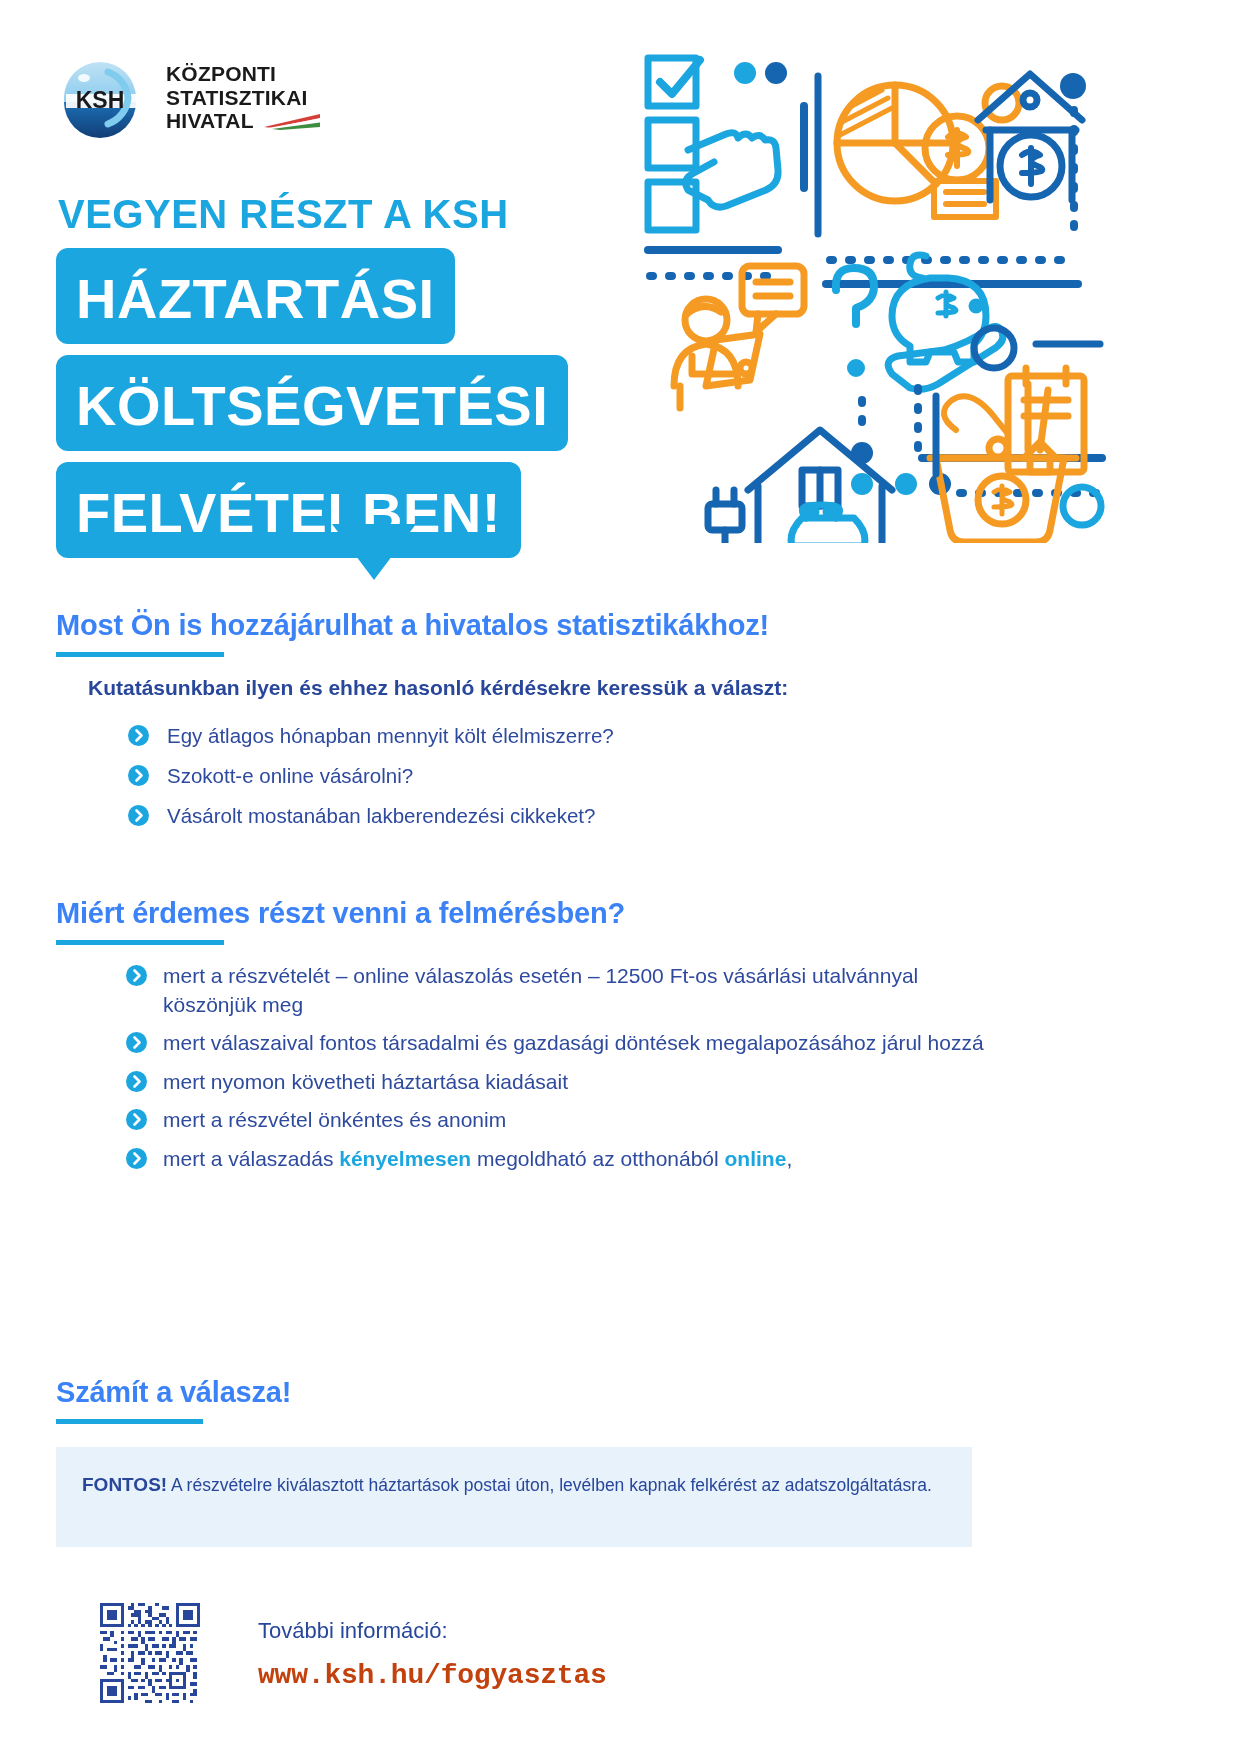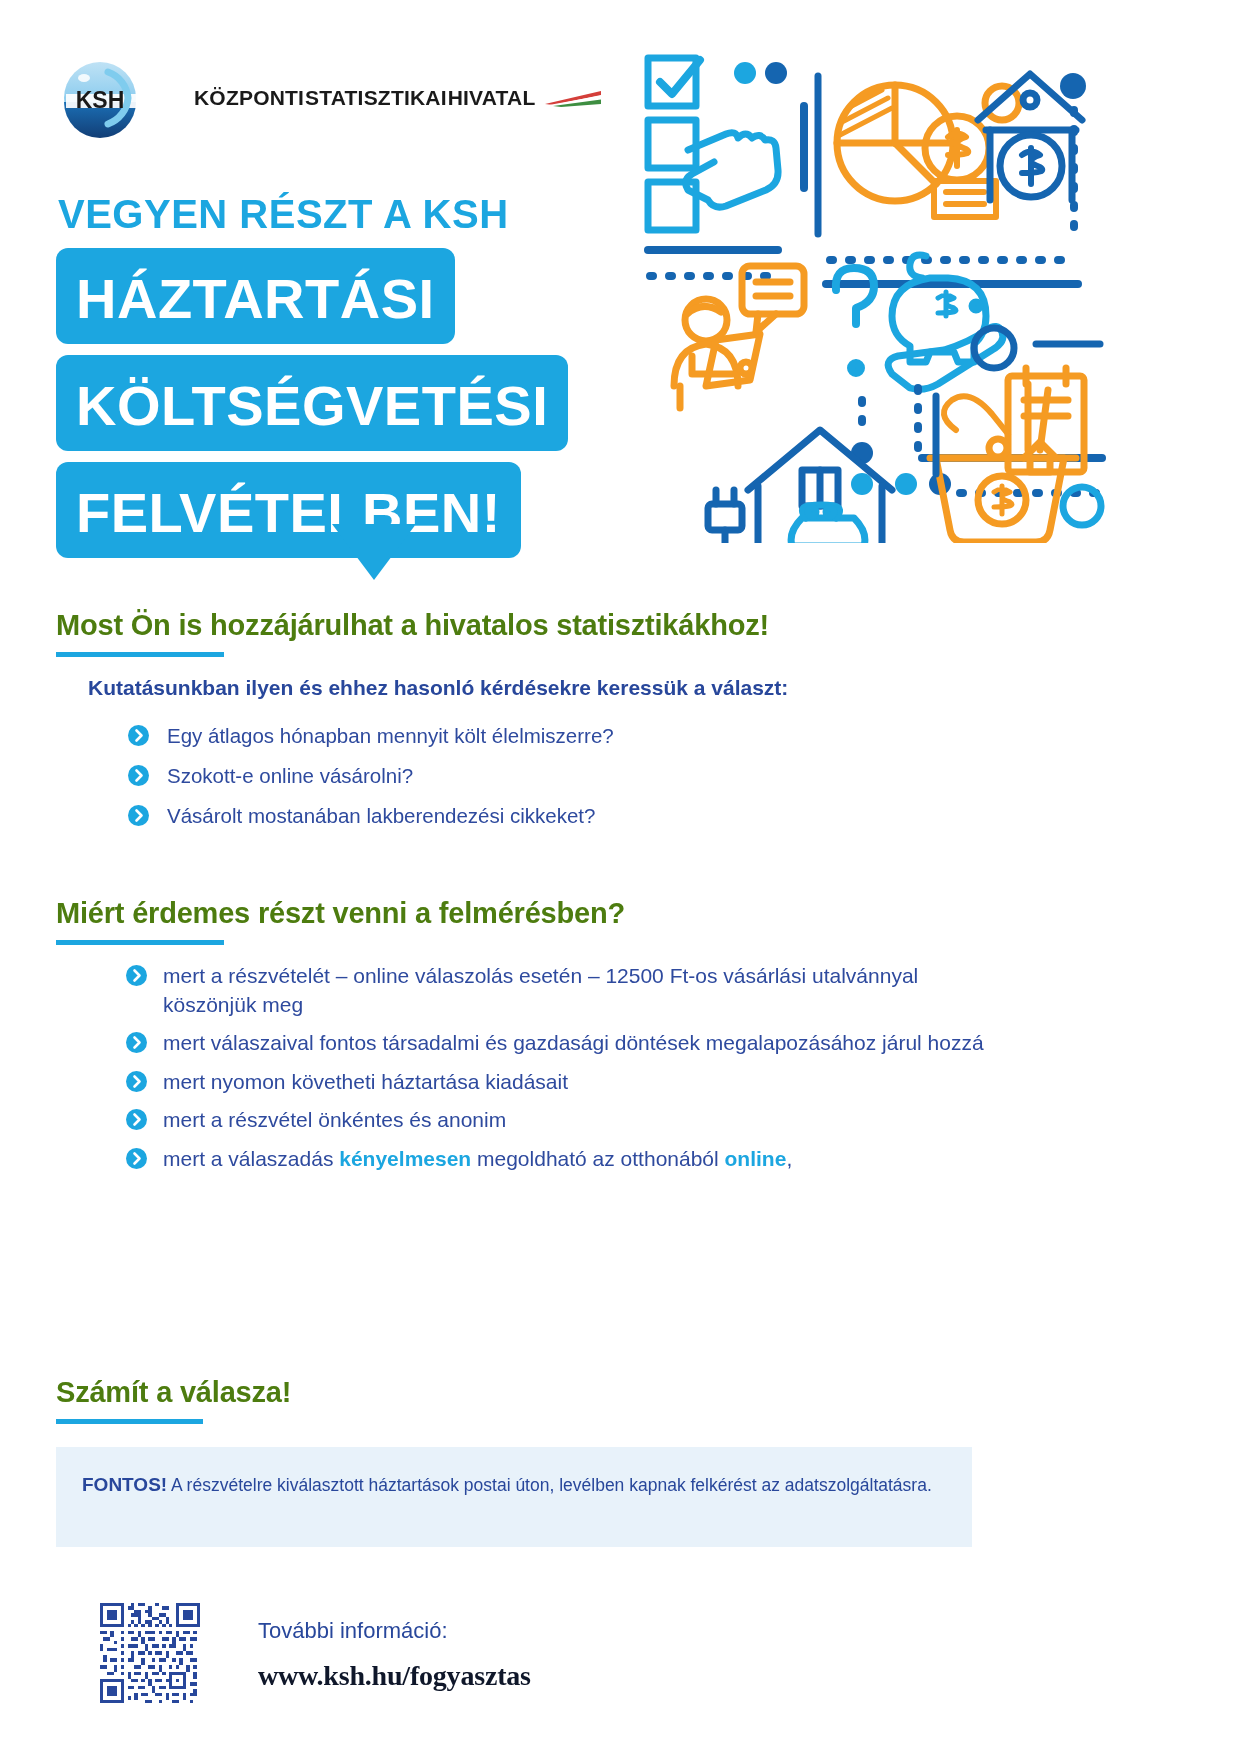--- a/index.html
+++ b/index.html
@@ -24,29 +24,28 @@
     position: absolute;
     left: 56px;
     top: 58px;
     display: flex;
     align-items: center;
     gap: 14px;
   }
   .logo-mark { width: 96px; height: 80px; }
   .logo-words {
     display: flex;
-    flex-direction: row;
+    flex-direction: column;
     gap: 1px;
     font-weight: bold;
     font-size: 21px;
     line-height: 1.07;
     letter-spacing: 0.2px;
     color: #1a1a1a;
     font-family: "Liberation Sans", sans-serif;
-    margin-left: 28px;
   }
   .logo-line3 { display: flex; align-items: center; gap: 8px; }
   .flag-swoosh { width: 60px; height: 17px; }
 
   
   .kicker {
     position: absolute;
     left: 58px;
     top: 192px;
     font-size: 40px;
@@ -88,21 +87,21 @@
     top: 38px;
     width: 480px;
     height: 505px;
   }
 
   
   .sec-head {
     position: absolute;
     font-size: 29px;
     font-weight: bold;
-    color: #4d7c0f;
+    color: #3b82f6;
     letter-spacing: -0.2px;
     font-family: "Liberation Sans", sans-serif;
   }
   .sec-rule {
     position: absolute;
     height: 5px;
     width: 168px;
     background: #1CA6E0;
   }
 
@@ -167,23 +166,23 @@
     font-size: 22px;
     color: #28479B;
     font-family: "Liberation Sans", sans-serif;
   }
   .foot-url {
     position: absolute;
     left: 258px;
     top: 1660px;
     font-size: 28px;
     font-weight: bold;
-    color: #0f172a;
+    color: #c2410c;
     letter-spacing: -0.2px;
-    font-family: Liberation Serif, serif;
+    font-family: Liberation Mono, monospace;
   }
 </style>
 </head>
 <body>
 
 <div class="poster">
 
   <div class="logo-block">
     <svg class="logo-mark" viewBox="0 0 96 80">
       <defs>

